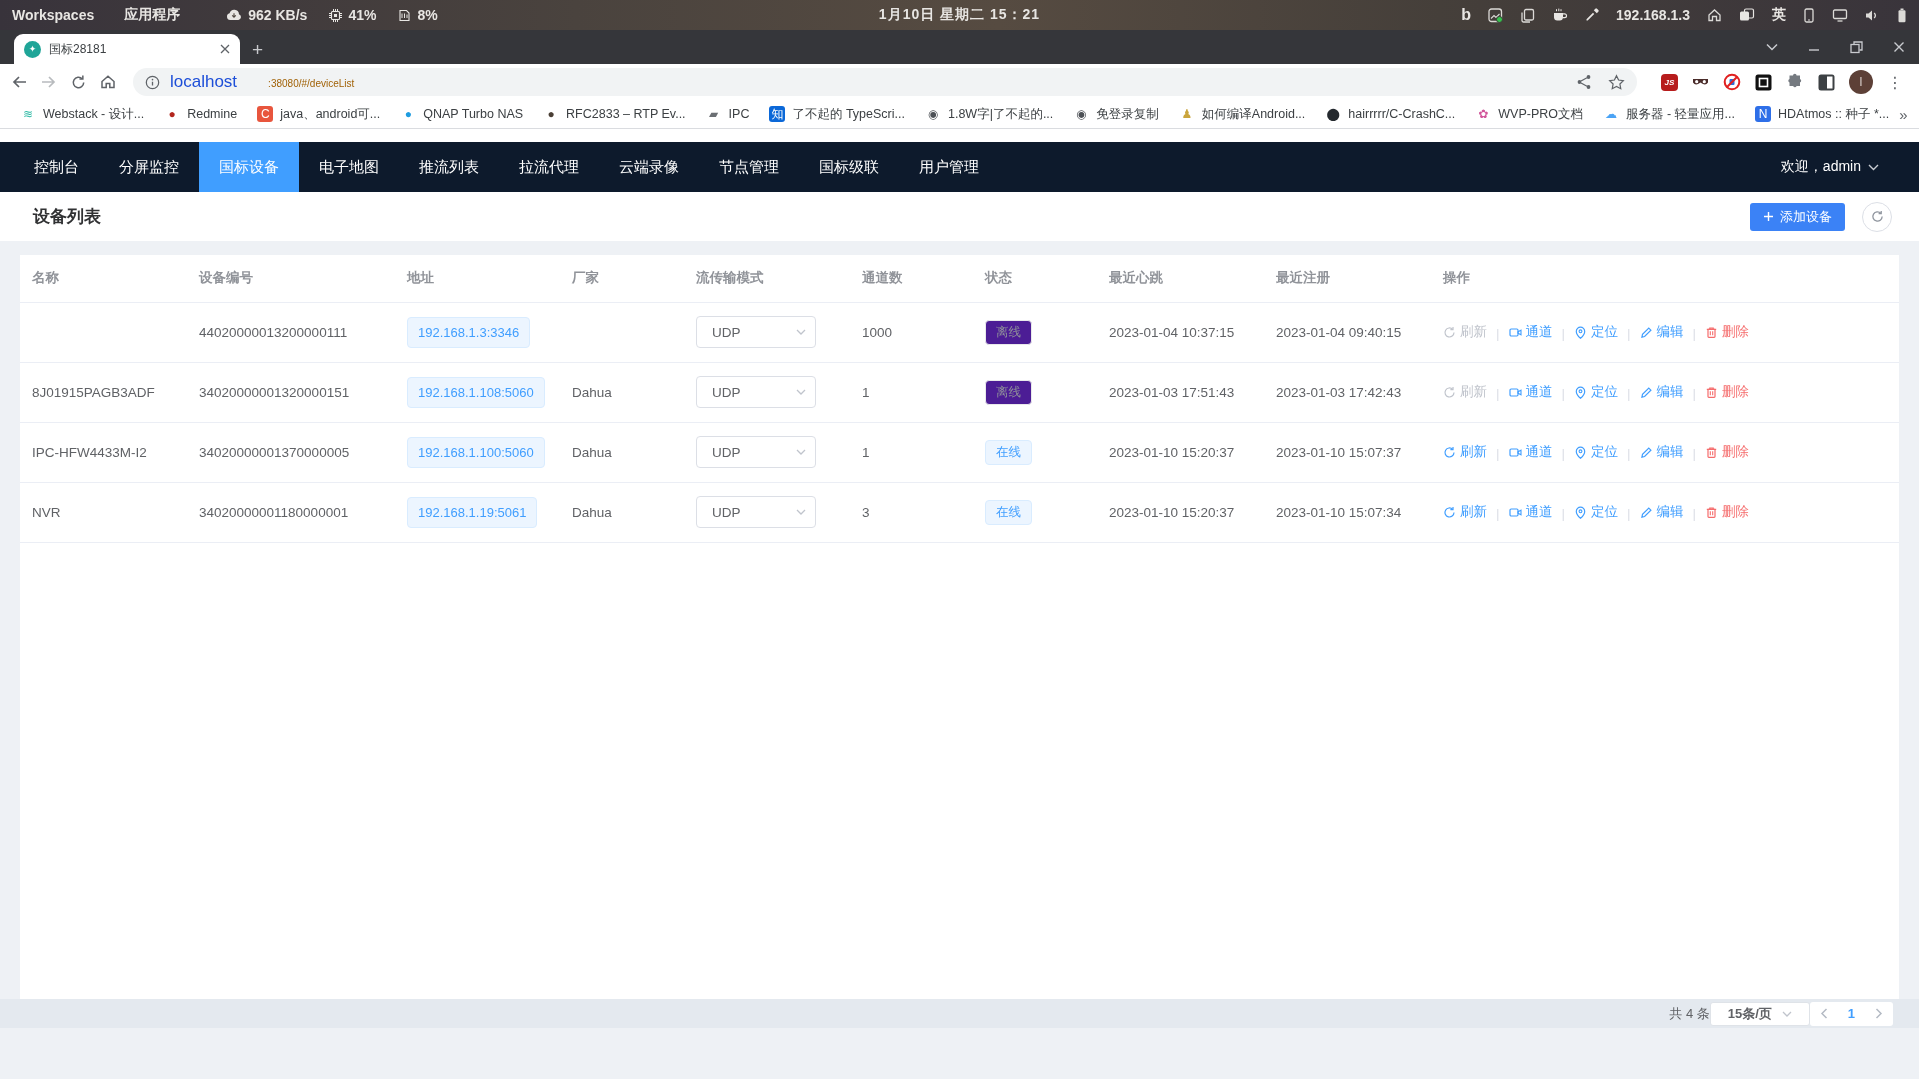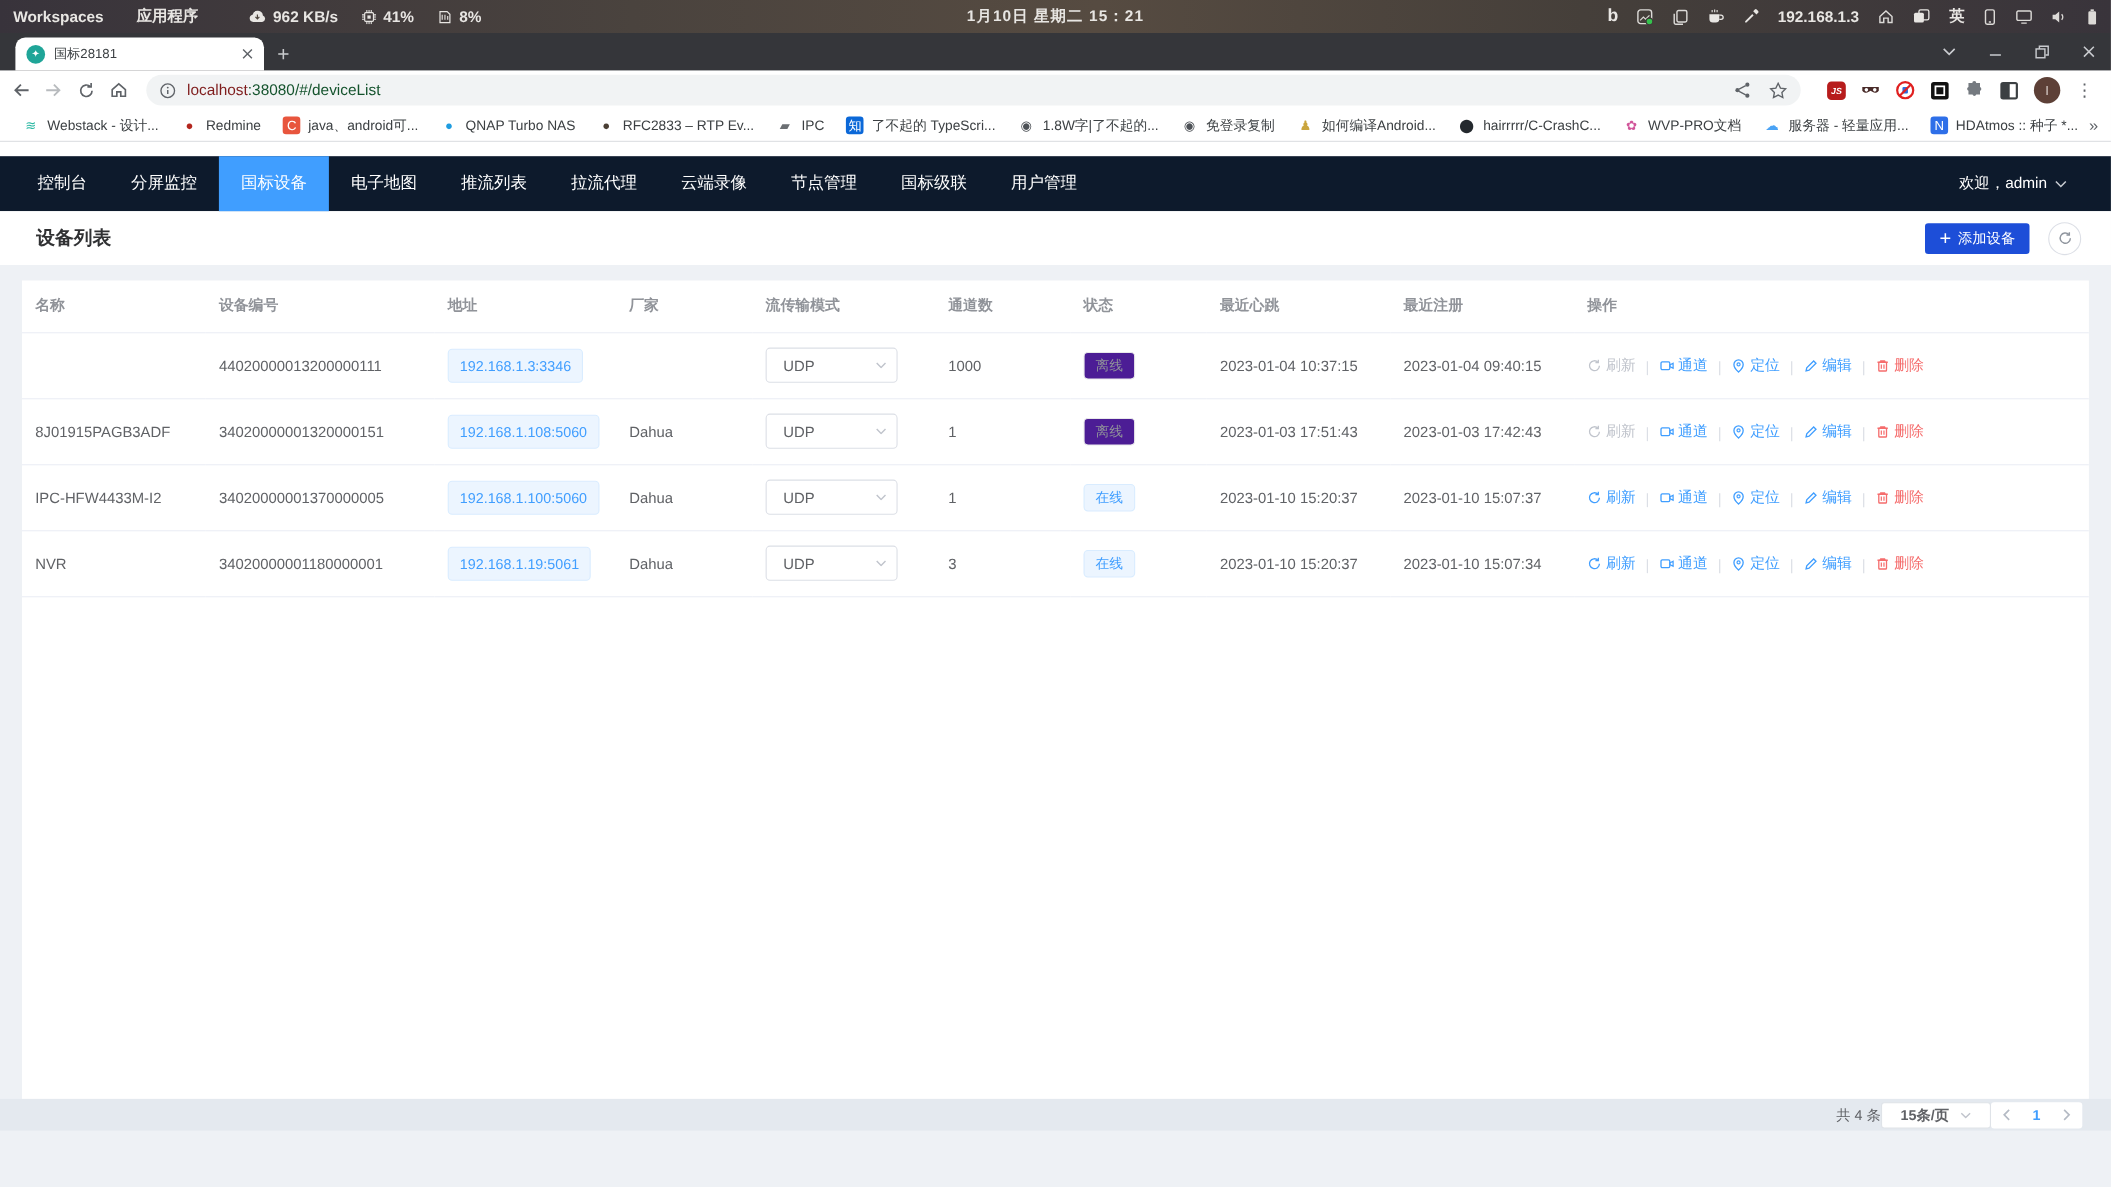--- a/index.html
+++ b/index.html
@@ -23,22 +23,22 @@
   .tab { width:226px; height:30px; margin-left:14px; background:#fff; border-radius:9px 9px 0 0; display:flex; align-items:center; gap:8px; padding:0 10px; }
   .favicon { width:17px; height:17px; border-radius:50%; background:#1fa598; color:#fff; font-size:9px; display:flex; align-items:center; justify-content:center; font-weight:bold; }
   .tab-title { flex:1; font-size:12px; color:#3c4043; white-space:nowrap; overflow:hidden; }
   .newtab { color:#c7c9cc; font-size:19px; margin:0 0 5px 12px; line-height:1; }
   .winctrls { position:absolute; right:14px; top:0; height:34px; display:flex; align-items:center; gap:30px; color:#c9cbcf; }
 
   
   .toolbar { height:36px; background:#fff; display:flex; align-items:center; padding:0 10px; gap:12px; }
   .navico { display:flex; align-items:center; }
   .urlpill { flex:1; height:28px; background:#f1f3f4; border-radius:14px; display:flex; align-items:center; gap:10px; padding:0 12px; margin-left:4px; }
-  .url-host { font-size:14px; color:#7f1d1d; }
-  .url-rest { font-size:14px; color:#14532d; }
+  .url-host { font-size:17px; color:#1d4ed8; }
+  .url-rest { font-size:10px; color:#a16207;margin-left:31px; }
   .pill-right { margin-left:auto; display:flex; align-items:center; gap:16px; }
   .extrow { display:flex; align-items:center; gap:14px; padding:0 6px 0 12px; }
   .badge { width:17px; height:17px; border-radius:4px; display:flex; align-items:center; justify-content:center; font-size:8px; font-weight:bold; color:#fff; }
   .avatar { width:24px; height:24px; border-radius:50%; background:#5d4037; color:#d7ccc8; font-size:12px; display:flex; align-items:center; justify-content:center; }
   .kebab { color:#5f6368; font-size:16px; letter-spacing:0; }
 
   
   .bookmarks { height:29px; background:#fff; border-bottom:1px solid #dadce0; display:flex; align-items:center; padding:0 10px; }
   .bm { display:flex; align-items:center; gap:7px; padding:0 10px; font-size:12.5px; color:#3c4043; white-space:nowrap; }
   .bm-ico { width:16px; height:16px; border-radius:3px; display:flex; align-items:center; justify-content:center; font-size:12px; line-height:1; }
@@ -46,21 +46,21 @@
 
   
   .whitegap { height:13px; background:#fff; }
   .appnav { height:50px; background:#0d1a2c; display:flex; align-items:center; padding-left:14px; color:#fff; font-size:15px; }
   .nav-item { padding:0 20px; height:50px; line-height:50px; cursor:pointer; white-space:nowrap; }
   .nav-item.active { background:#409eff; }
   .nav-welcome { margin-left:auto; display:flex; align-items:center; gap:7px; font-size:14px; padding-right:40px; }
 
   .pagehead { height:49px; background:#fff; display:flex; align-items:center; padding:0 27px 0 33px; }
   .page-title { font-size:17px; font-weight:bold; color:#303133; }
-  .add-btn { margin-left:auto; height:28px; background:#1d4ed8; border:none; border-radius:3px; color:#fff; font-size:13px; display:flex; align-items:center; gap:6px; padding:0 13px; cursor:pointer; }
+  .add-btn { margin-left:auto; height:28px; background:#3b82f6; border:none; border-radius:3px; color:#fff; font-size:13px; display:flex; align-items:center; gap:6px; padding:0 13px; cursor:pointer; }
   .round-refresh { width:30px; height:30px; border:1px solid #dcdfe6; border-radius:50%; background:#fff; margin-left:17px; display:flex; align-items:center; justify-content:center; color:#8f959e; cursor:pointer; }
 
   .content { background:#eef1f5; padding:14px 20px 0; }
   .card { background:#fff; height:744px; overflow:hidden; }
   table { width:100%; border-collapse:collapse; table-layout:fixed; }
   th { height:47px; text-align:left; font-size:13.5px; color:#909399; font-weight:bold; padding:0 4px 0 12px; border-bottom:1px solid #ebeef5; white-space:nowrap; }
   td { height:60px; font-size:13.5px; color:#606266; padding:0 4px 0 12px; border-bottom:1px solid #ebeef5; white-space:nowrap; }
   .addr-tag { display:inline-block; background:#ecf5ff; border:1px solid #d9ecff; color:#409eff; border-radius:4px; padding:7px 10px; font-size:13px; }
   .sel { width:120px; height:32px; border:1px solid #dcdfe6; border-radius:4px; background:#fff; display:inline-flex; align-items:center; justify-content:space-between; padding:0 9px 0 15px; color:#606266; font-size:13.5px; }
   .tag { display:inline-block; height:25px; line-height:23px; padding:0 10px; border-radius:4px; font-size:12.5px; border:1px solid transparent; }

